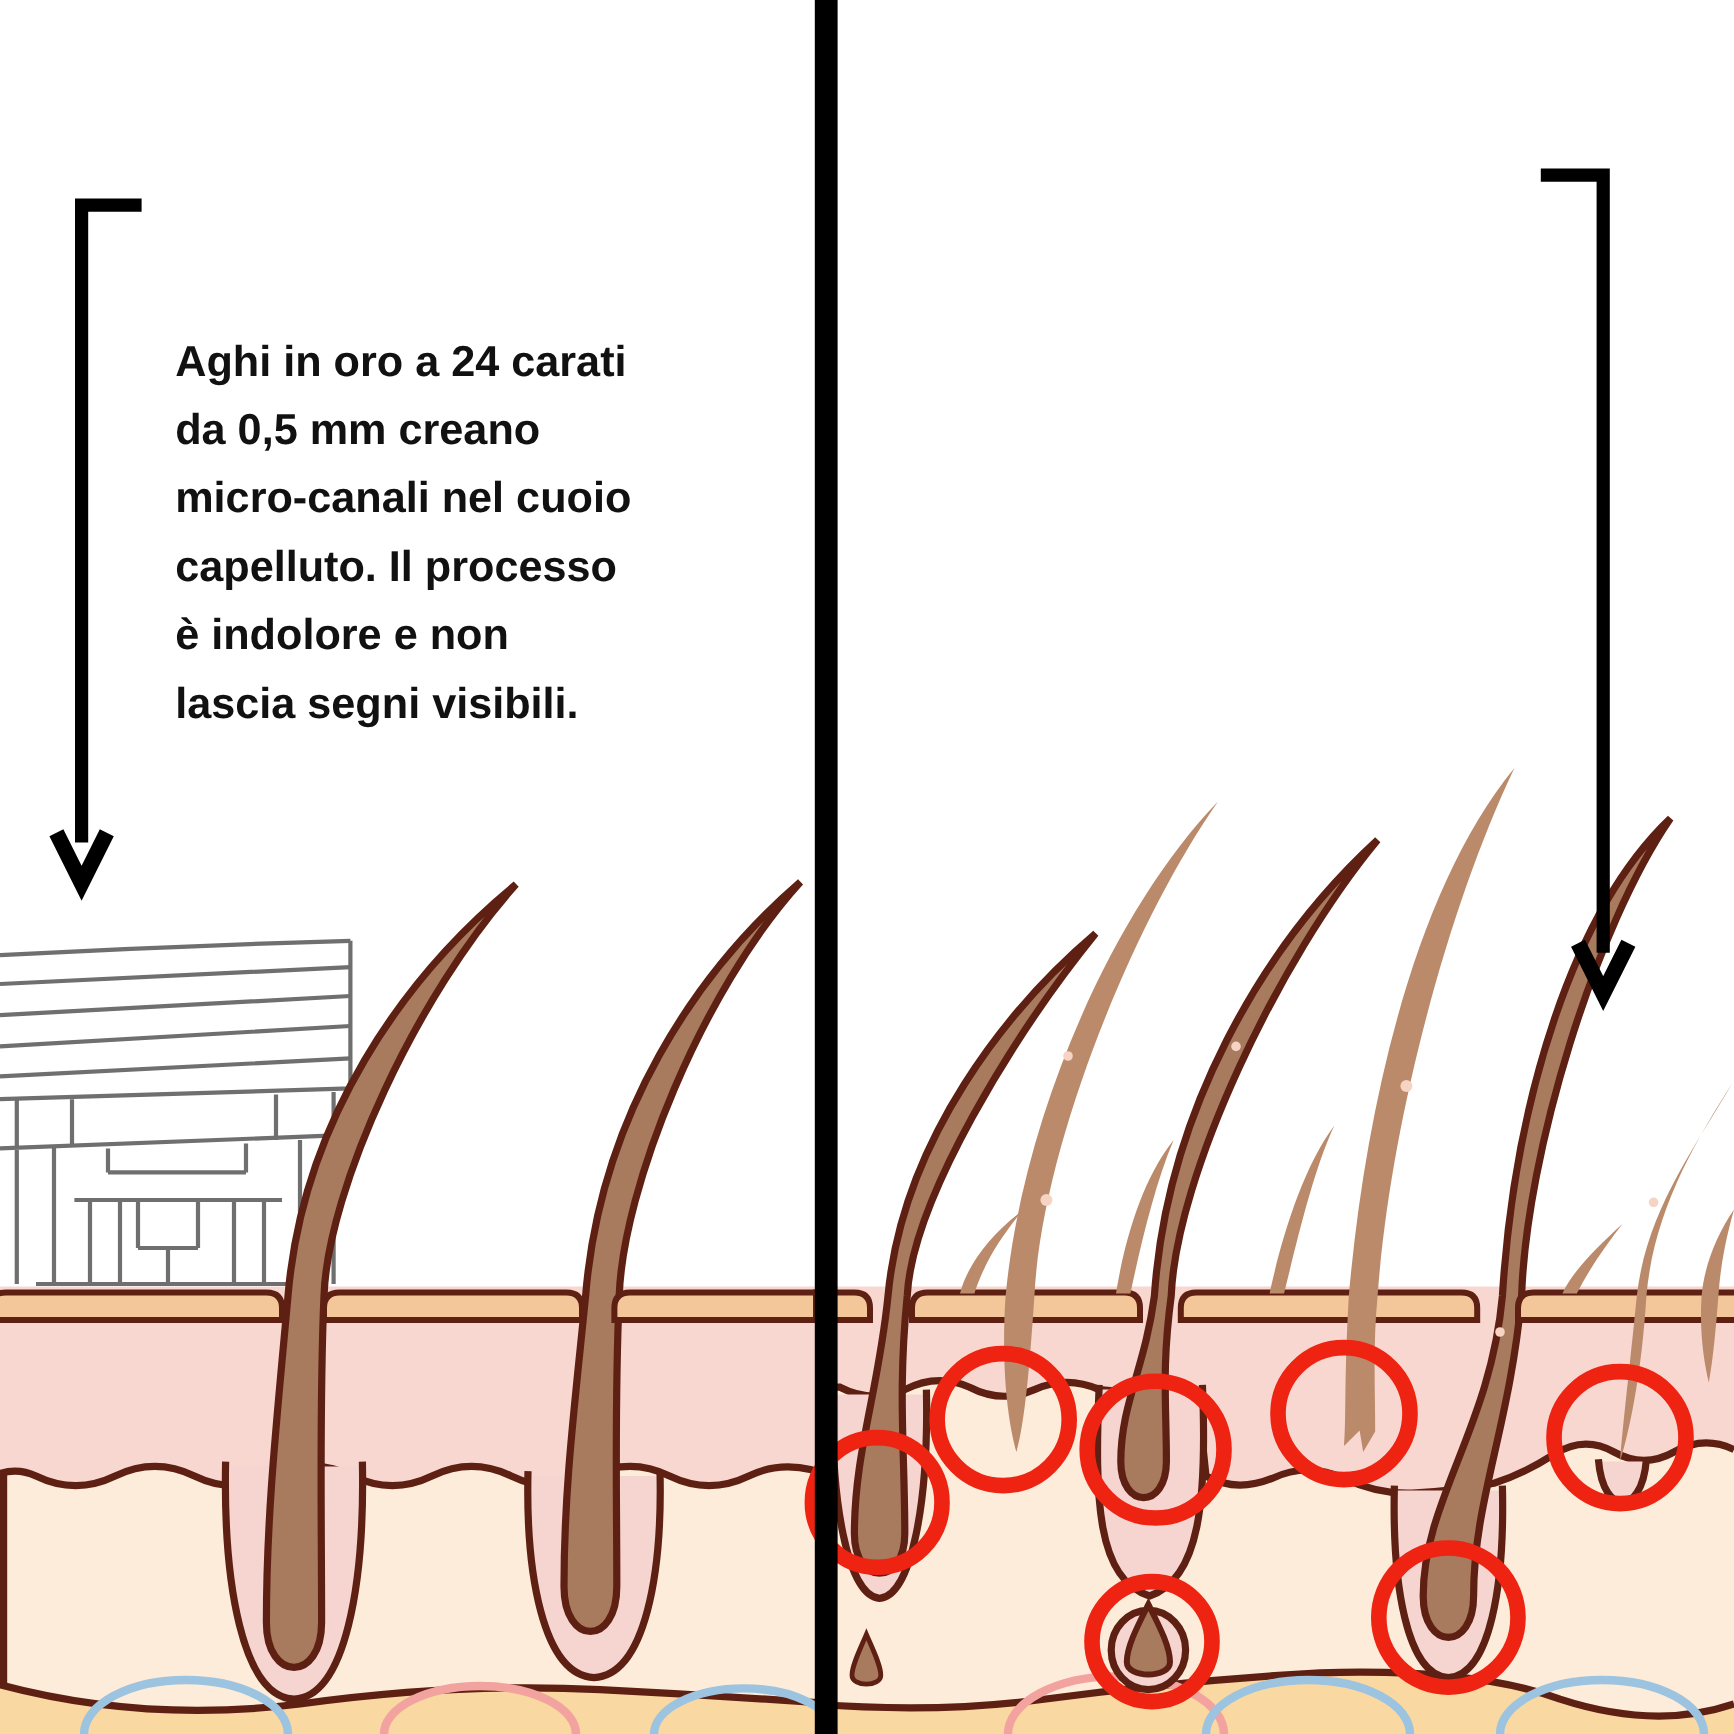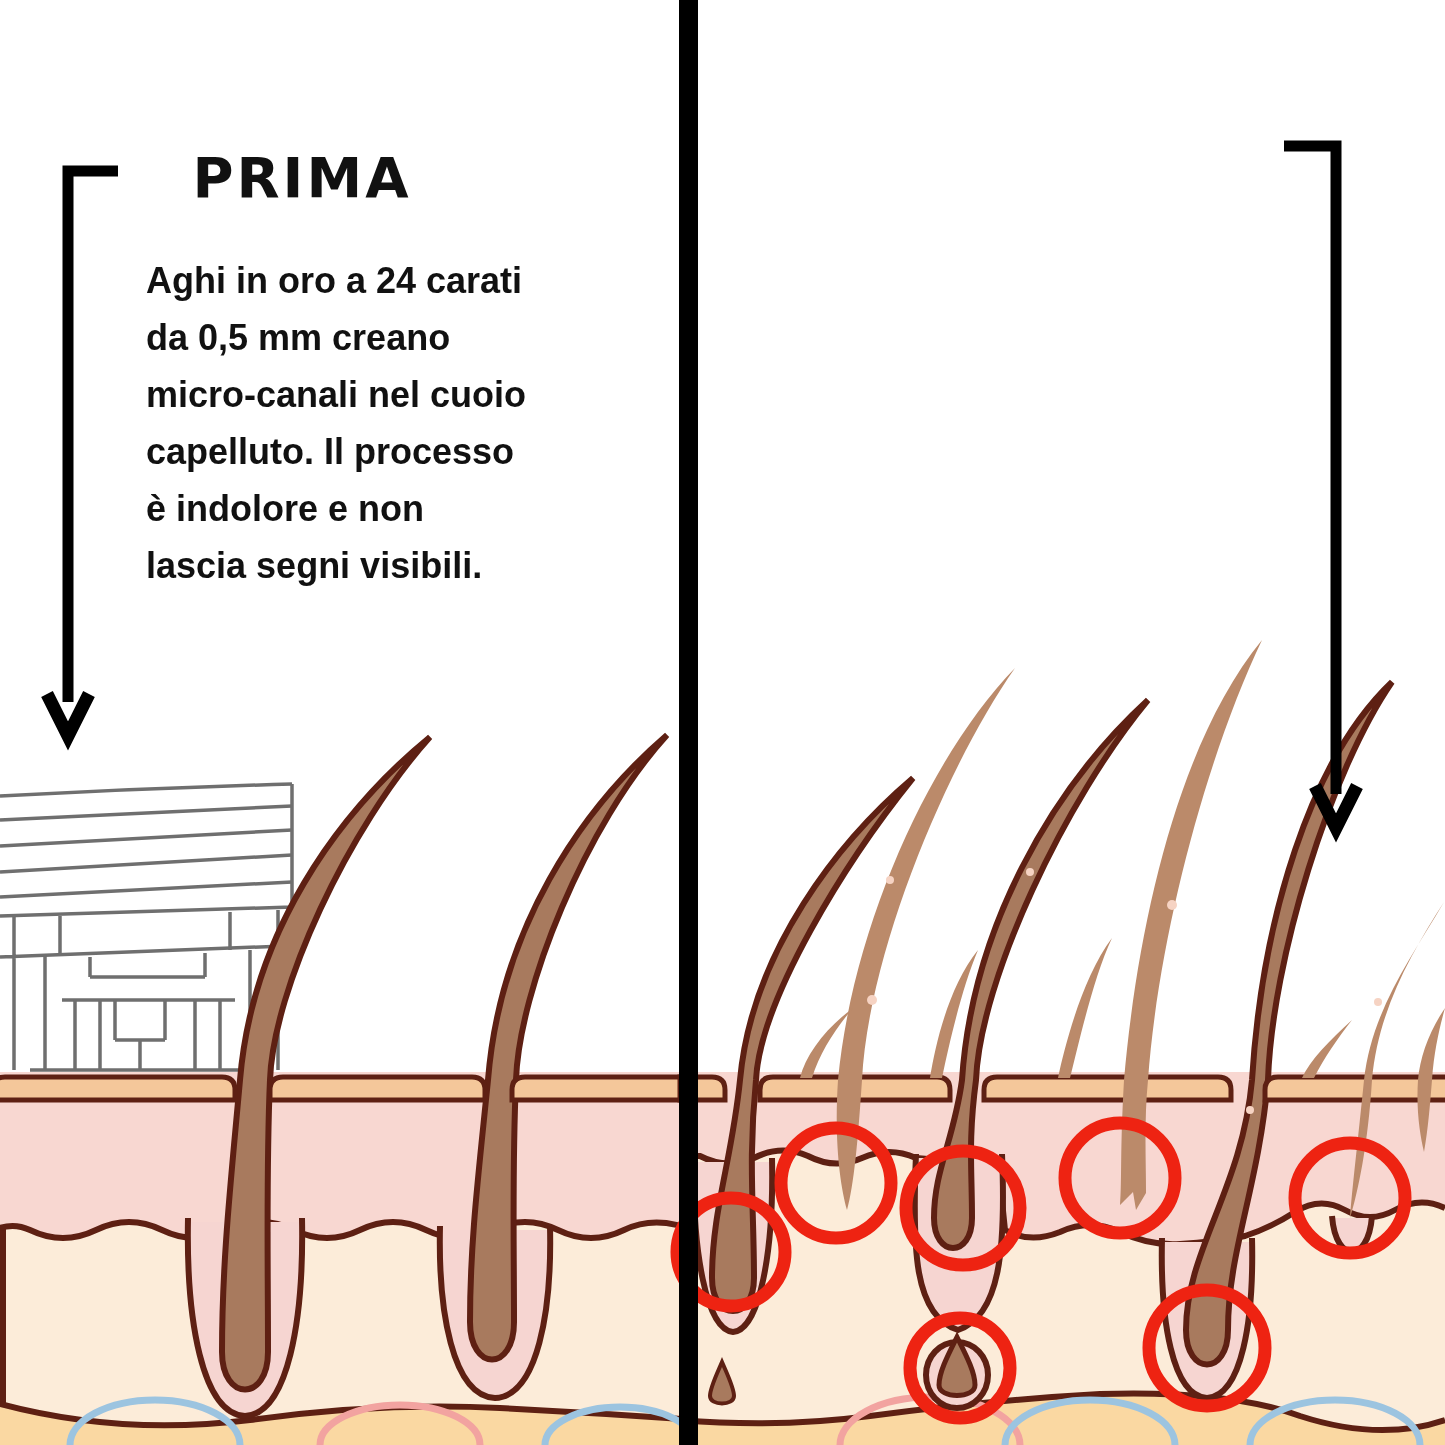--- a/index.html
+++ b/index.html
@@ -25,20 +25,21 @@
   }
   #before-title{left:142px;top:150px;}
   #after-title{left:908px;top:112px;}
   .panel-desc{
     position:absolute;
     font-size:36px;
     font-weight:600;
     line-height:57px;
     white-space:pre-line;
     color:var(--ink,#111);
+    margin-top:20px;
   }
   #before-desc{left:146px;top:252px;width:560px;}
   #after-desc{left:760px;top:252px;width:640px;}
 </style>
 </head>
 <body>
 
 <div id="stage">
 
   <svg id="art" viewBox="0 0 1445 1445">
@@ -155,21 +156,20 @@
       <path d="M 47,694 L 68,736 L 89,694" stroke-width="13"></path>
     </g>
     <g stroke="#000" fill="none">
       <path d="M 1284,146 L 1336,146 L 1336,794" stroke-width="11"></path>
       <path d="M 1315,786 L 1336,828 L 1357,786" stroke-width="13"></path>
     </g>
 
     <rect x="679" y="0" width="19" height="1445" style="fill:var(--divider)"></rect>
   </svg>
 
-  <div id="before-title" class="panel-title">PRIMA</div>
   <div id="before-desc" class="panel-desc">Aghi in oro a 24 carati
 da 0,5 mm creano
 micro-canali nel cuoio
 capelluto. Il processo
 è indolore e non
 lascia segni visibili.</div>
 
 </div>
 
 </body></html>

